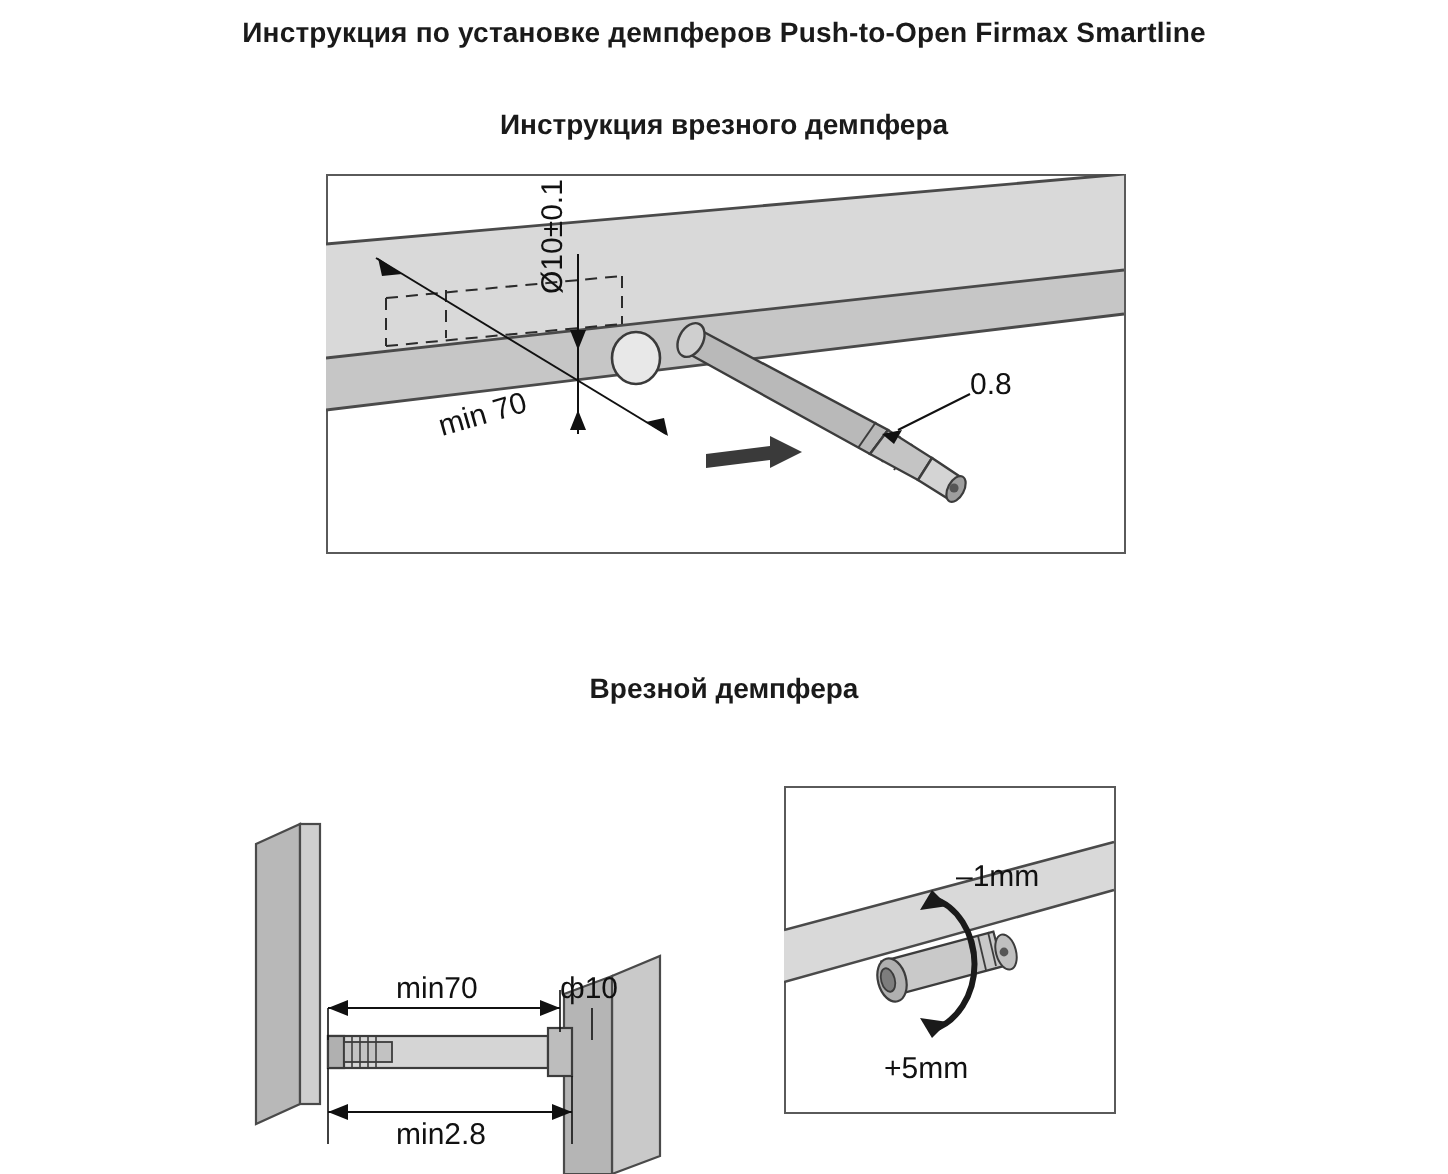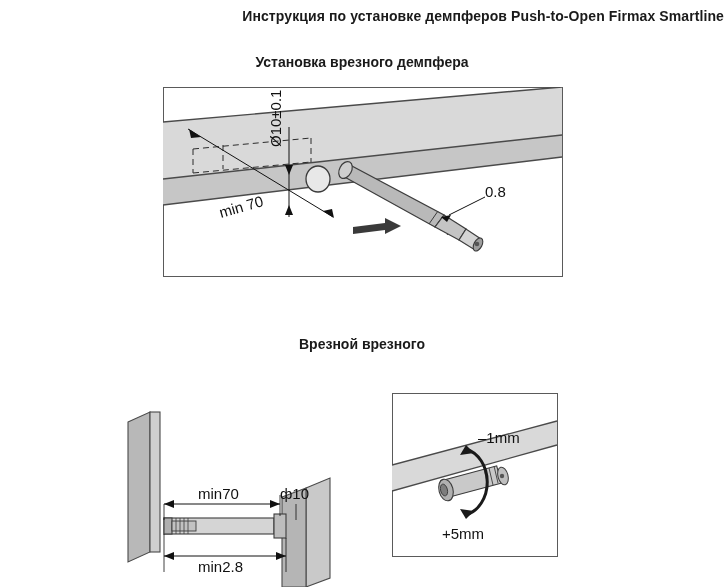--- a/index.html
+++ b/index.html
@@ -13,21 +13,21 @@
     position: relative;
     font-family: "Liberation Sans", sans-serif;
     color: #1a1a1a;
     overflow: hidden;
   }
   .page-title {
     position: absolute;
     top: 8px;
     left: 0;
     width: 724px;
-    text-align: right;
+    text-align: center;
     font-size: 14px;
     font-weight: bold;
     letter-spacing: 0.1px;
   }
   .section-title {
     position: absolute;
     width: 724px;
     left: 0;
     text-align: center;
     font-size: 14px;
@@ -59,21 +59,21 @@
     font-family: "Liberation Sans", sans-serif;
     font-size: 15px;
     fill: #111;
   }
 </style>
 </head>
 <body>
 
 <div class="page-title">Инструкция по установке демпферов Push-to-Open Firmax Smartline</div>
 
-<div class="section-title" id="sect1-title">Установка врезного демпфера</div>
+<div class="section-title" id="sect1-title">Инструкция врезного демпфера</div>
 
 <div class="fig1-wrap">
   <svg width="400" height="190" viewBox="0 0 400 190">
 
     <rect x="0.5" y="0.5" width="399" height="189" fill="#ffffff" stroke="#5a5a5a" stroke-width="1"></rect>
 
     <polygon points="0,35 399,0 399,48 0,92" fill="#d9d9d9" stroke="none"></polygon>
     <polygon points="0,92 399,48 399,70 0,118" fill="#c6c6c6" stroke="none"></polygon>
     <line x1="0" y1="35" x2="399" y2="0" stroke="#4a4a4a" stroke-width="1.4"></line>
     <line x1="0" y1="92" x2="399" y2="48" stroke="#4a4a4a" stroke-width="1.4"></line>
@@ -125,21 +125,21 @@
     </g>
 
     <g>
       <line x1="286" y1="128" x2="322" y2="110" stroke="#111" stroke-width="1"></line>
       <path d="M288 128 l -10 2 l 6 5 z" fill="#111"></path>
       <text class="dimtext" x="322" y="110">0.8</text>
     </g>
   </svg>
 </div>
 
-<div class="section-title" id="sect2-title">Врезной врезного</div>
+<div class="section-title" id="sect2-title">Врезной демпфера</div>
 
 <div class="fig2-wrap">
   <svg width="250" height="187" viewBox="0 0 250 187">
 
     <polygon points="8,22 30,12 30,152 8,162" fill="#b8b8b8" stroke="#4a4a4a" stroke-width="1.1"></polygon>
     <rect x="30" y="12" width="10" height="140" fill="#cfcfcf" stroke="#4a4a4a" stroke-width="1.1"></rect>
 
     <polygon points="186,88 210,78 210,178 186,187" fill="#c9c9c9" stroke="#4a4a4a" stroke-width="1.1"></polygon>
     <rect x="186" y="88" width="0" height="0" fill="none"></rect>
     <polygon points="162,97 186,88 186,187 162,187" fill="#b5b5b5" stroke="#4a4a4a" stroke-width="1.1"></polygon>

